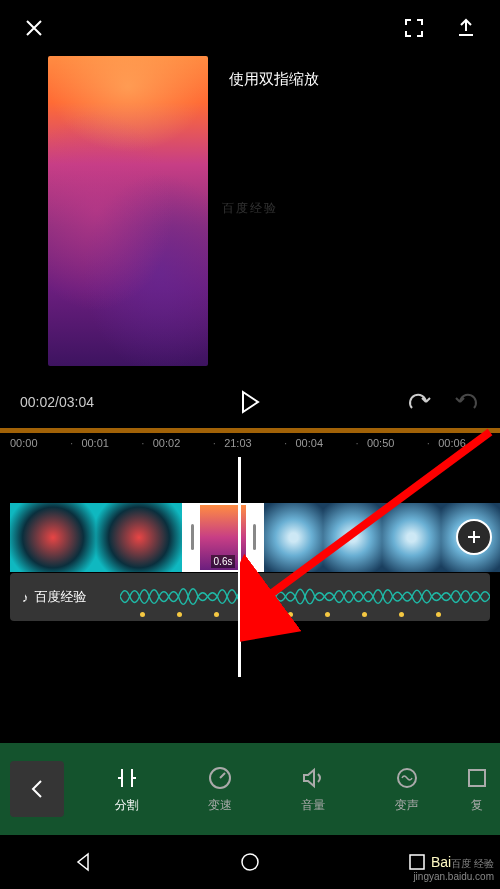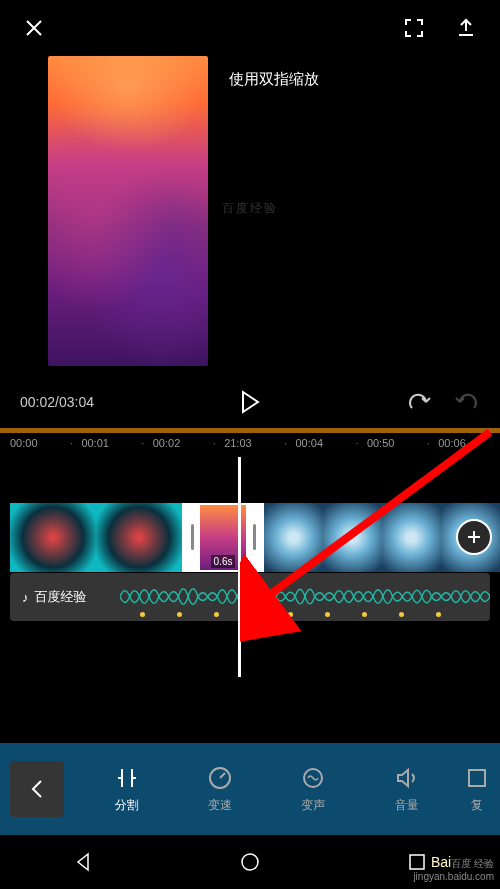--- a/index.html
+++ b/index.html
@@ -184,21 +184,21 @@
     .beat-dots i { width:5px; height:5px; border-radius:50%; background:#f5c842; }
     .arrow {
       position:absolute;
       z-index:10;
     }
     .bottom-toolbar {
       position:absolute;
       bottom: 54px;
       left:0; right:0;
       height: 92px;
-      background:#0c4a6e;
+      background:#14532d;
       display:flex;
       align-items:center;
     }
     .back-box {
       width: 54px; height: 56px;
       background:#353535;
       margin-left:10px;
       margin-right: 16px;
       display:flex; align-items:center; justify-content:center;
       border-radius:4px;
@@ -384,30 +384,30 @@
   </div>
   <div class="tool-item">
     <svg width="26" height="26" viewBox="0 0 26 26">
         <circle cx="13" cy="13" r="10" stroke="#aaa" stroke-width="2" fill="none"></circle>
         <path d="M13 13 L18 8" stroke="#aaa" stroke-width="2"></path>
       </svg>
     <span>变速</span>
   </div>
   <div class="tool-item">
     <svg width="26" height="26" viewBox="0 0 26 26">
+        <path d="M4 10 H8 L14 5 V21 L8 16 H4 Z M18 9 Q22 13 18 17" stroke="#aaa" stroke-width="2" fill="none"></path>
+      </svg>
+    <span>音量</span>
+  </div>
+  <div class="tool-item">
+    <svg width="26" height="26" viewBox="0 0 26 26">
         <circle cx="13" cy="13" r="9" stroke="#aaa" stroke-width="2" fill="none"></circle>
         <path d="M8 13 Q10 9 13 13 T18 13" stroke="#aaa" stroke-width="1.5" fill="none"></path>
       </svg>
     <span>变声</span>
-  </div>
-  <div class="tool-item">
-    <svg width="26" height="26" viewBox="0 0 26 26">
-        <path d="M4 10 H8 L14 5 V21 L8 16 H4 Z M18 9 Q22 13 18 17" stroke="#aaa" stroke-width="2" fill="none"></path>
-      </svg>
-    <span>音量</span>
   </div>
   <div class="tool-item" style="flex:0.5">
     <svg width="26" height="26" viewBox="0 0 26 26">
         <rect x="5" y="5" width="16" height="16" stroke="#aaa" stroke-width="2" fill="none"></rect>
       </svg>
     <span>复</span>
   </div>
 </div>
 
 <div class="nav-bar">

